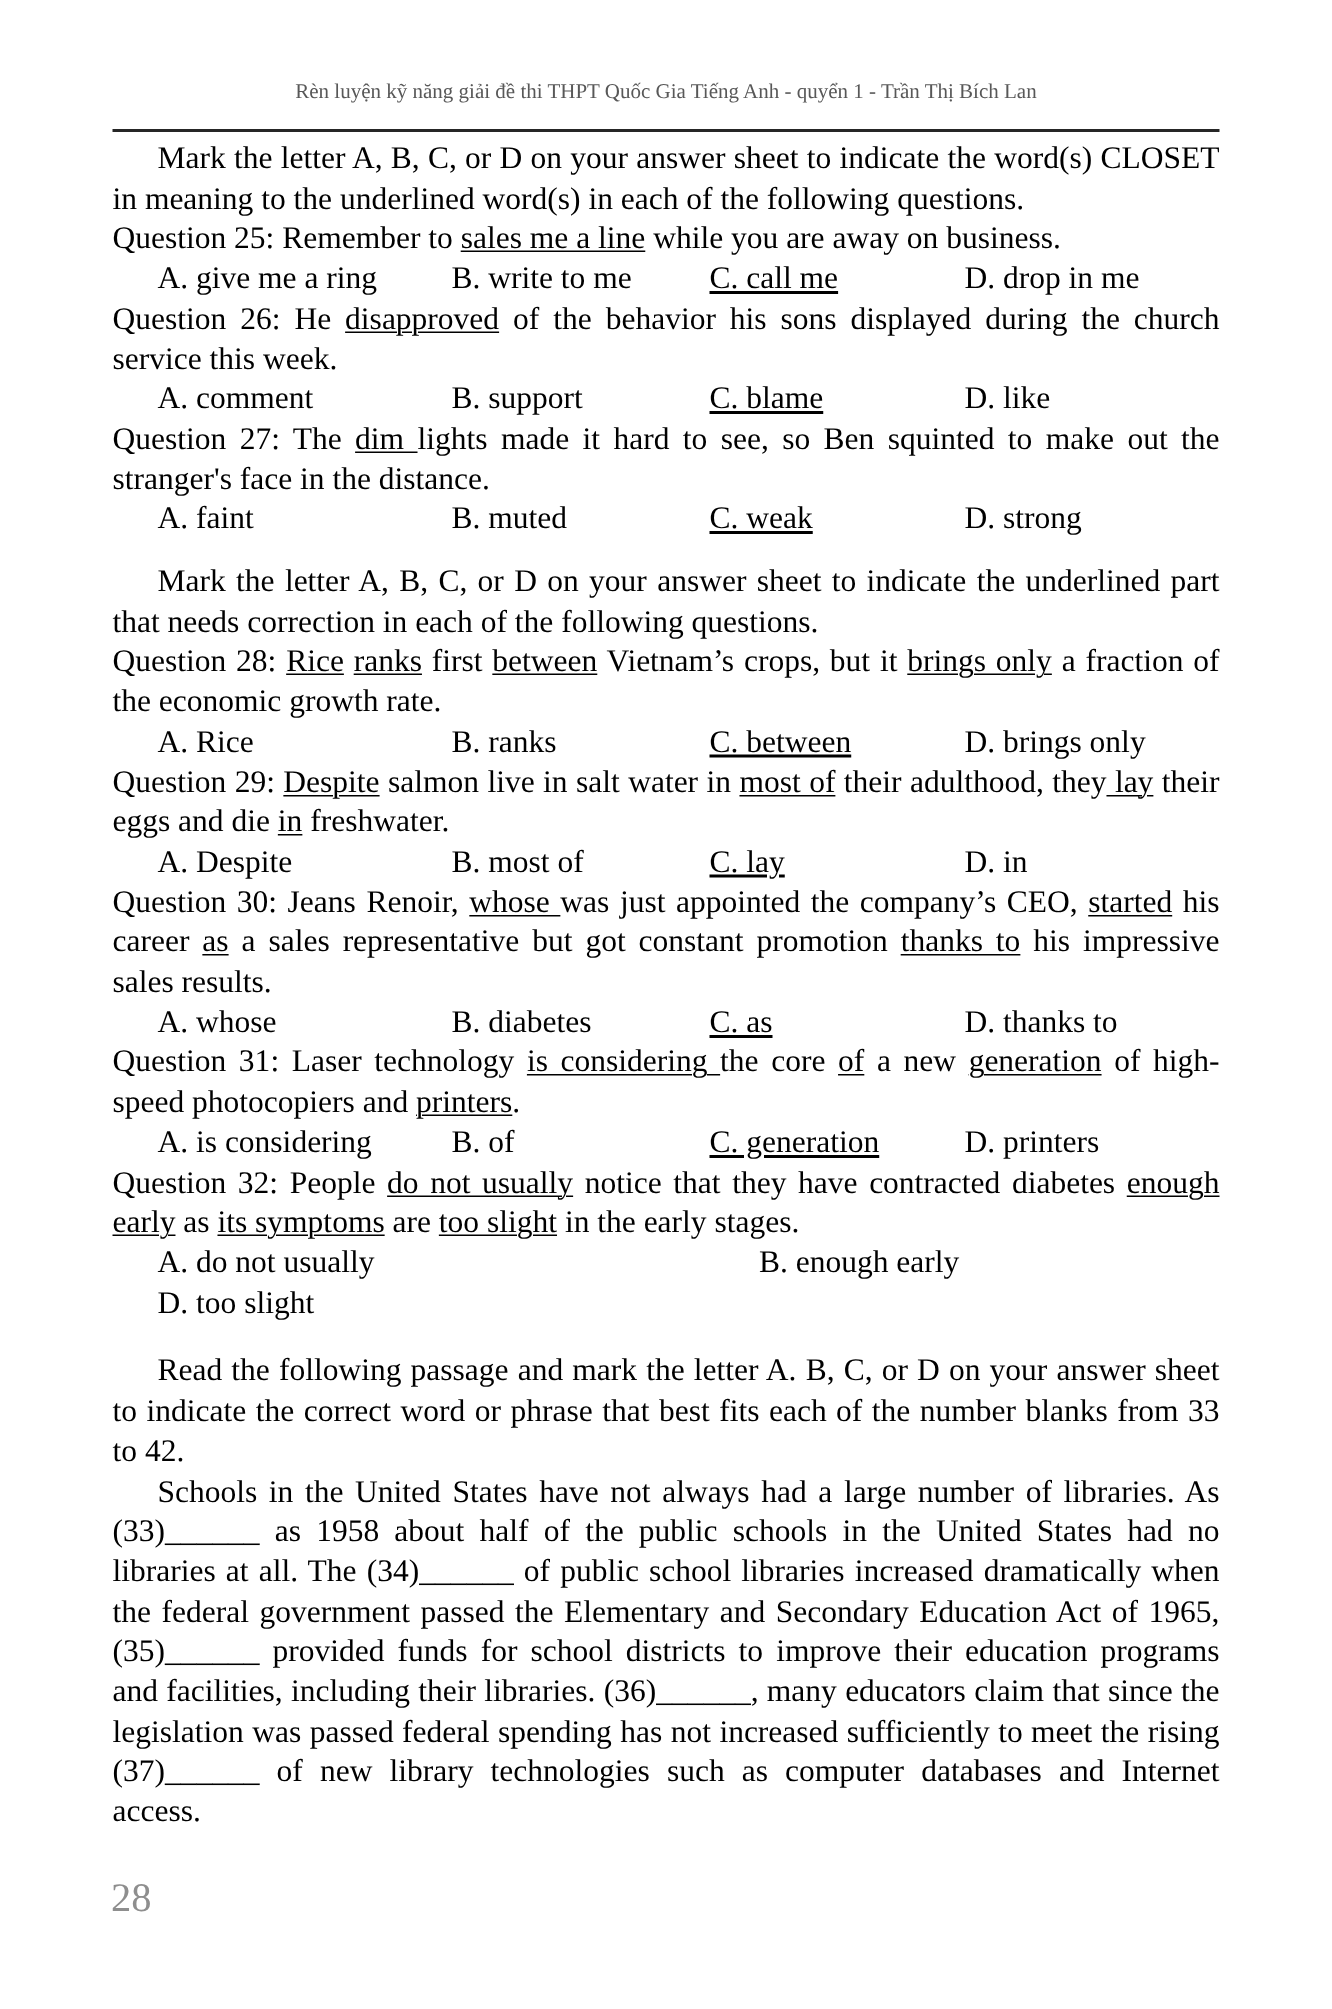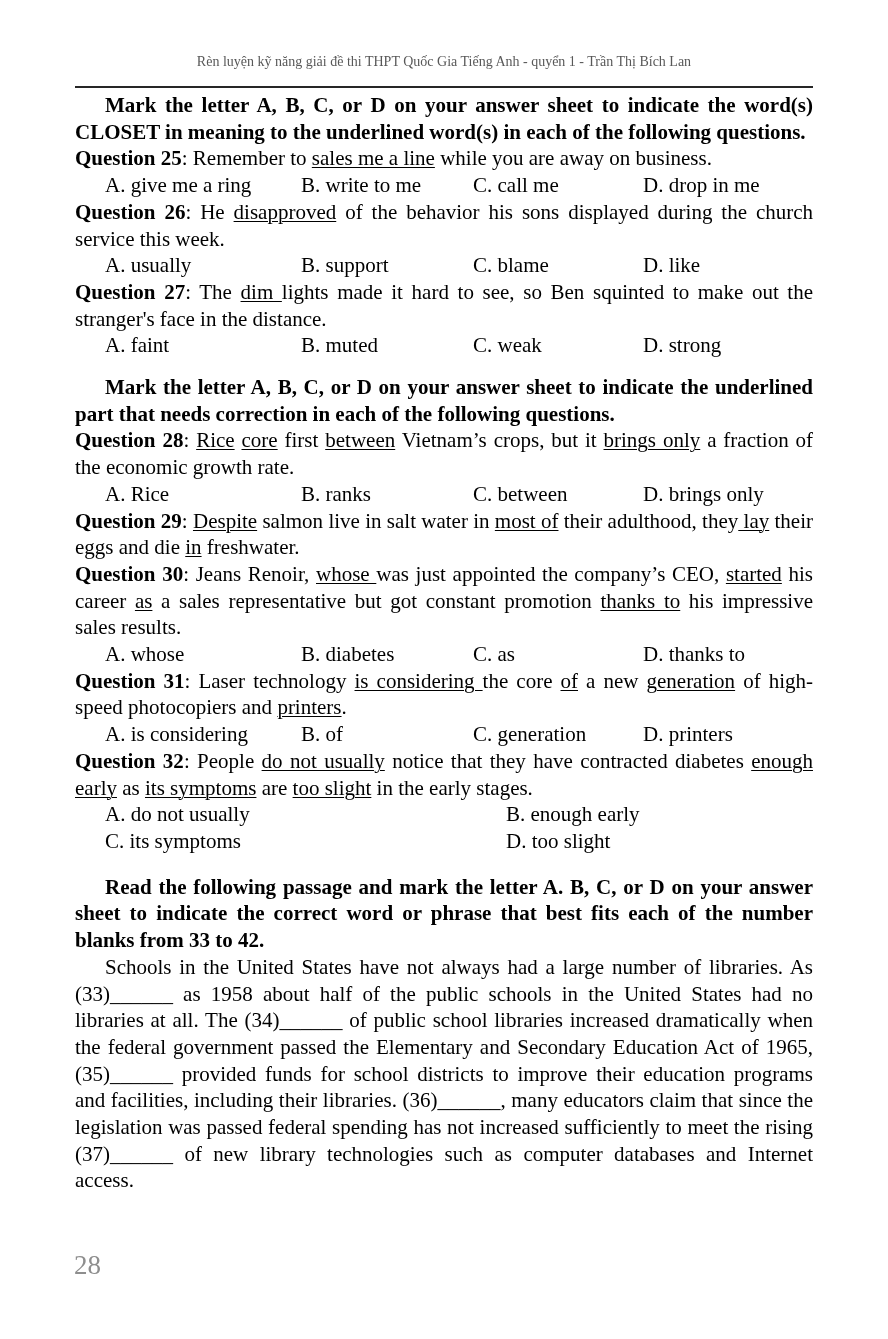--- a/index.html
+++ b/index.html
@@ -33,27 +33,27 @@
   .content {
     position: absolute;
     top: 92px;
     left: 75px;
     width: 738px;
     font-size: 21px;
     line-height: 26.7px;
   }
   .para { margin: 0; text-align: justify; }
   .indent { text-indent: 30px; }
-  .b { font-weight: bold; }
+  .b { font-weight: normal; }
   .u { text-decoration: underline; text-underline-offset: 2px; text-decoration-thickness: 1.4px; }
   .opts { display: flex; padding-left: 30px; }
   .opts .opt { display: block; white-space: nowrap; }
   .opts-4 .opt:nth-child(1) { width: 196px; }
   .opts-4 .opt:nth-child(2) { width: 172px; }
-  .opts-4 .opt:nth-child(3) { width: 170px; }
+  .opts-4 .opt:nth-child(3) { width: 170px; text-decoration: underline; }
   .opts-4 .opt:nth-child(4) { flex: 1; }
   .opts-2 .opt:nth-child(1) { width: 365px; }
   .opts-2 .opt:nth-child(2) { flex: 1; margin-left: 36px; }
   .sp-before { margin-top: 15px; }
   .sp-before-lg { margin-top: 19px; }
   .page-number {
     position: absolute;
     left: 74px;
     top: 1250px;
     font-size: 27px;
@@ -75,45 +75,51 @@
     <p class="para"><span class="b">Question 25</span><span>: Remember to </span><span class="u">sales me a line</span><span> while you are away on business.</span></p>
     <div class="opts opts-4">
         <span class="opt">A. give me a ring</span>
         <span class="opt">B. write to me</span>
         <span class="opt">C. call me</span>
         <span class="opt">D. drop in me</span>
       </div>
 
     <p class="para"><span class="b">Question 26</span><span>: He </span><span class="u">disapproved</span><span> of the behavior his sons displayed during the church service this week.</span></p>
     <div class="opts opts-4">
-        <span class="opt">A. usually</span>
+        <span class="opt">A. comment</span>
         <span class="opt">B. support</span>
         <span class="opt">C. blame</span>
         <span class="opt">D. like</span>
       </div>
 
     <p class="para"><span class="b">Question 27</span><span>: The </span><span class="u">dim </span><span>lights made it hard to see, so Ben squinted to make out the stranger's face in the distance.</span></p>
     <div class="opts opts-4">
         <span class="opt">A. faint</span>
         <span class="opt">B. muted</span>
         <span class="opt">C. weak</span>
         <span class="opt">D. strong</span>
       </div>
 
     <p class="para indent sp-before"><span class="b">Mark the letter A, B, C, or D on your answer sheet to indicate the underlined part that needs correction in each of the following questions.</span></p>
 
-    <p class="para"><span class="b">Question 28</span><span>: </span><span class="u">Rice</span><span> </span><span class="u">core</span><span> first </span><span class="u">between</span><span> Vietnam’s crops, but it </span><span class="u">brings only</span><span> a fraction of the economic growth rate.</span></p>
+    <p class="para"><span class="b">Question 28</span><span>: </span><span class="u">Rice</span><span> </span><span class="u">ranks</span><span> first </span><span class="u">between</span><span> Vietnam’s crops, but it </span><span class="u">brings only</span><span> a fraction of the economic growth rate.</span></p>
     <div class="opts opts-4">
         <span class="opt">A. Rice</span>
         <span class="opt">B. ranks</span>
         <span class="opt">C. between</span>
         <span class="opt">D. brings only</span>
       </div>
 
     <p class="para"><span class="b">Question 29</span><span>: </span><span class="u">Despite</span><span> salmon live in salt water in </span><span class="u">most of</span><span> their adulthood, they</span><span class="u"> lay</span><span> their eggs and die </span><span class="u">in</span><span> freshwater.</span></p>
+    <div class="opts opts-4">
+        <span class="opt">A. Despite</span>
+        <span class="opt">B. most of</span>
+        <span class="opt">C. lay</span>
+        <span class="opt">D. in</span>
+      </div>
 
     <p class="para"><span class="b">Question 30</span><span>: Jeans Renoir, </span><span class="u">whose </span><span>was just appointed the company’s CEO, </span><span class="u">started</span><span> his career </span><span class="u">as</span><span> a sales representative but got constant promotion </span><span class="u">thanks to</span><span> his impressive sales results.</span></p>
     <div class="opts opts-4">
         <span class="opt">A. whose</span>
         <span class="opt">B. diabetes</span>
         <span class="opt">C. as</span>
         <span class="opt">D. thanks to</span>
       </div>
 
     <p class="para"><span class="b">Question 31</span><span>: Laser technology </span><span class="u">is considering </span><span>the core </span><span class="u">of</span><span> a new </span><span class="u">generation</span><span> of high-speed photocopiers and </span><span class="u">printers</span><span>.</span></p>
@@ -123,21 +129,20 @@
         <span class="opt">C. generation</span>
         <span class="opt">D. printers</span>
       </div>
 
     <p class="para"><span class="b">Question 32</span><span>: People </span><span class="u">do not usually</span><span> notice that they have contracted diabetes </span><span class="u">enough early</span><span> as </span><span class="u">its symptoms</span><span> are </span><span class="u">too slight</span><span> in the early stages.</span></p>
     <div class="opts opts-2">
         <span class="opt">A. do not usually</span>
         <span class="opt">B. enough early</span>
       </div>
     <div class="opts opts-2">
-        <span class="opt">C. its symptoms</span>
         <span class="opt">D. too slight</span>
       </div>
 
     <p class="para indent sp-before-lg"><span class="b">Read the following passage and mark the letter A. B, C, or D on your answer sheet to indicate the correct word or phrase that best fits each of the number blanks from 33 to 42.</span></p>
 
     <p class="para indent"><span>Schools in the United States have not always had a large number of libraries. As (33)______ as 1958 about half of the public schools in the United States had no libraries at all. The (34)______ of public school libraries increased dramatically when the federal government passed the Elementary and Secondary Education Act of 1965, (35)______ provided funds for school districts to improve their education programs and facilities, including their libraries. (36)______, many educators claim that since the legislation was passed federal spending has not increased sufficiently to meet the rising (37)______ of new library technologies such as computer databases and Internet access.</span></p>
 
   </div>
 
   <div class="page-number">28</div>

